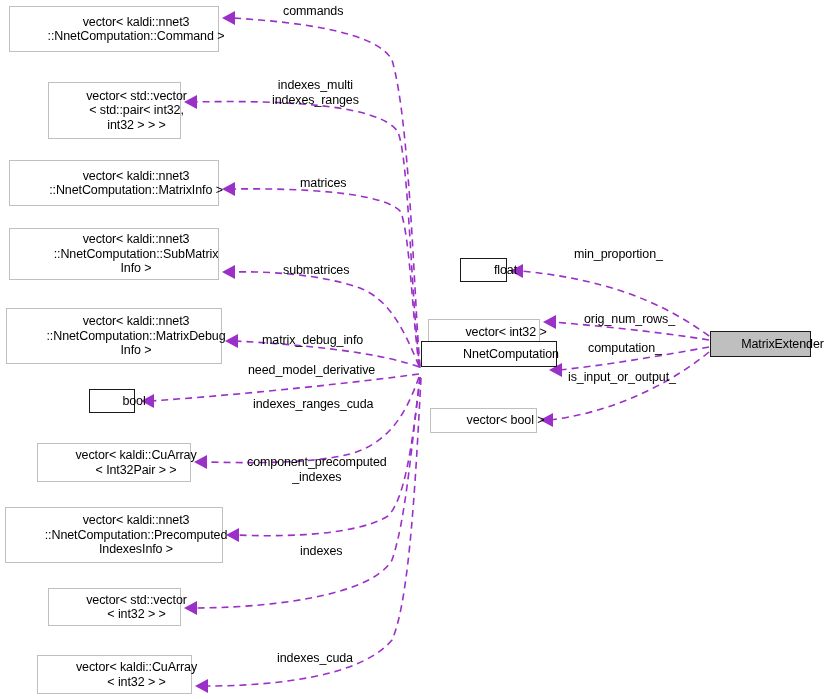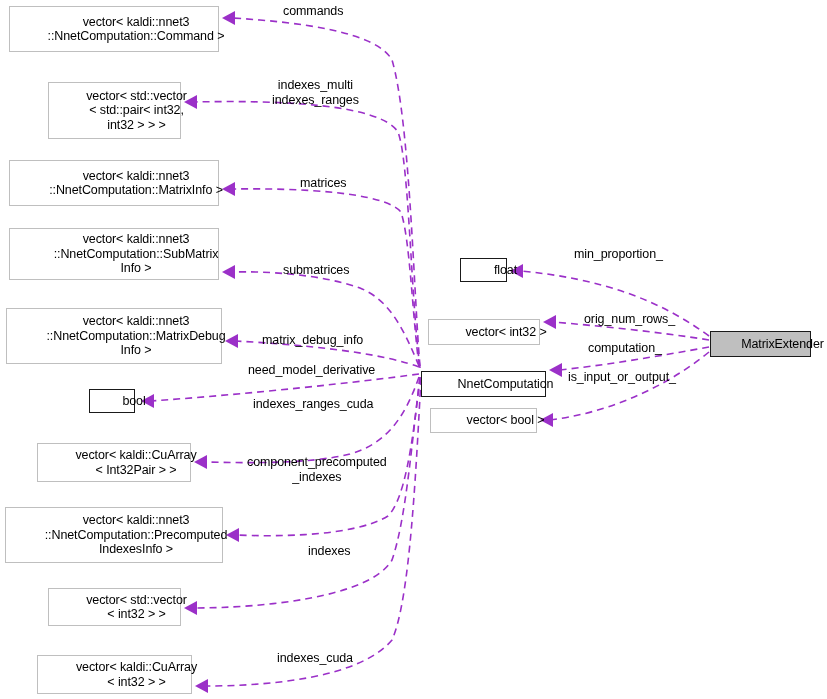--- a/index.html
+++ b/index.html
@@ -110,32 +110,32 @@
 &lt; Int32Pair &gt; &gt;</div>
     <div class="node light" style="left: 5px; top: 507px; width: 218px; height: 56px; border-color: rgb(191, 191, 191); background: rgb(255, 255, 255);">vector&lt; kaldi::nnet3
 ::NnetComputation::Precomputed
 IndexesInfo &gt;</div>
     <div class="node light" style="left: 48px; top: 588px; width: 133px; height: 38px; border-color: rgb(191, 191, 191); background: rgb(255, 255, 255);">vector&lt; std::vector
 &lt; int32 &gt; &gt;</div>
     <div class="node light" style="left: 37px; top: 655px; width: 155px; height: 39px; border-color: rgb(191, 191, 191); background: rgb(255, 255, 255);">vector&lt; kaldi::CuArray
 &lt; int32 &gt; &gt;</div>
     <div class="node dark" style="left: 460px; top: 258px; width: 47px; height: 24px; border-color: rgb(26, 26, 26); background: rgb(255, 255, 255);">float</div>
     <div class="node light" style="left: 428px; top: 319px; width: 112px; height: 26px; border-color: rgb(191, 191, 191); background: rgb(255, 255, 255);">vector&lt; int32 &gt;</div>
-    <div class="node dark" style="left: 421px; top: 371px; width: 125px; height: 26px; border-color: rgb(26, 26, 26); background: rgb(255, 255, 255);">NnetComputation</div>
+    <div class="node dark" style="left: 421px; top: 341px; width: 136px; height: 26px; border-color: rgb(26, 26, 26); background: rgb(255, 255, 255);">NnetComputation</div>
     <div class="node light" style="left: 430px; top: 408px; width: 107px; height: 25px; border-color: rgb(191, 191, 191); background: rgb(255, 255, 255);">vector&lt; bool &gt;</div>
     <div class="node filled" style="left: 710px; top: 331px; width: 101px; height: 26px; border-color: rgb(26, 26, 26); background: rgb(191, 191, 191);">MatrixExtender</div>
     <div class="edge-label" style="left: 283px; top: 4px;">commands</div>
     <div class="edge-label" style="left: 272px; top: 78px;">indexes_multi
 indexes_ranges</div>
     <div class="edge-label" style="left: 300px; top: 176px;">matrices</div>
     <div class="edge-label" style="left: 283px; top: 263px;">submatrices</div>
     <div class="edge-label" style="left: 262px; top: 333px;">matrix_debug_info</div>
     <div class="edge-label" style="left: 248px; top: 363px;">need_model_derivative</div>
     <div class="edge-label" style="left: 253px; top: 397px;">indexes_ranges_cuda</div>
     <div class="edge-label" style="left: 247px; top: 455px;">component_precomputed
 _indexes</div>
-    <div class="edge-label" style="left: 308px; top: 544px;">indexes</div>
+    <div class="edge-label" style="left: 300px; top: 544px;">indexes</div>
     <div class="edge-label" style="left: 277px; top: 651px;">indexes_cuda</div>
     <div class="edge-label" style="left: 574px; top: 247px;">min_proportion_</div>
     <div class="edge-label" style="left: 576px; top: 312px; margin-left: 8px;">orig_num_rows_</div>
     <div class="edge-label" style="left: 588px; top: 341px;">computation_</div>
     <div class="edge-label" style="left: 568px; top: 370px;">is_input_or_output_</div>
   </div>
 
 </body></html>

